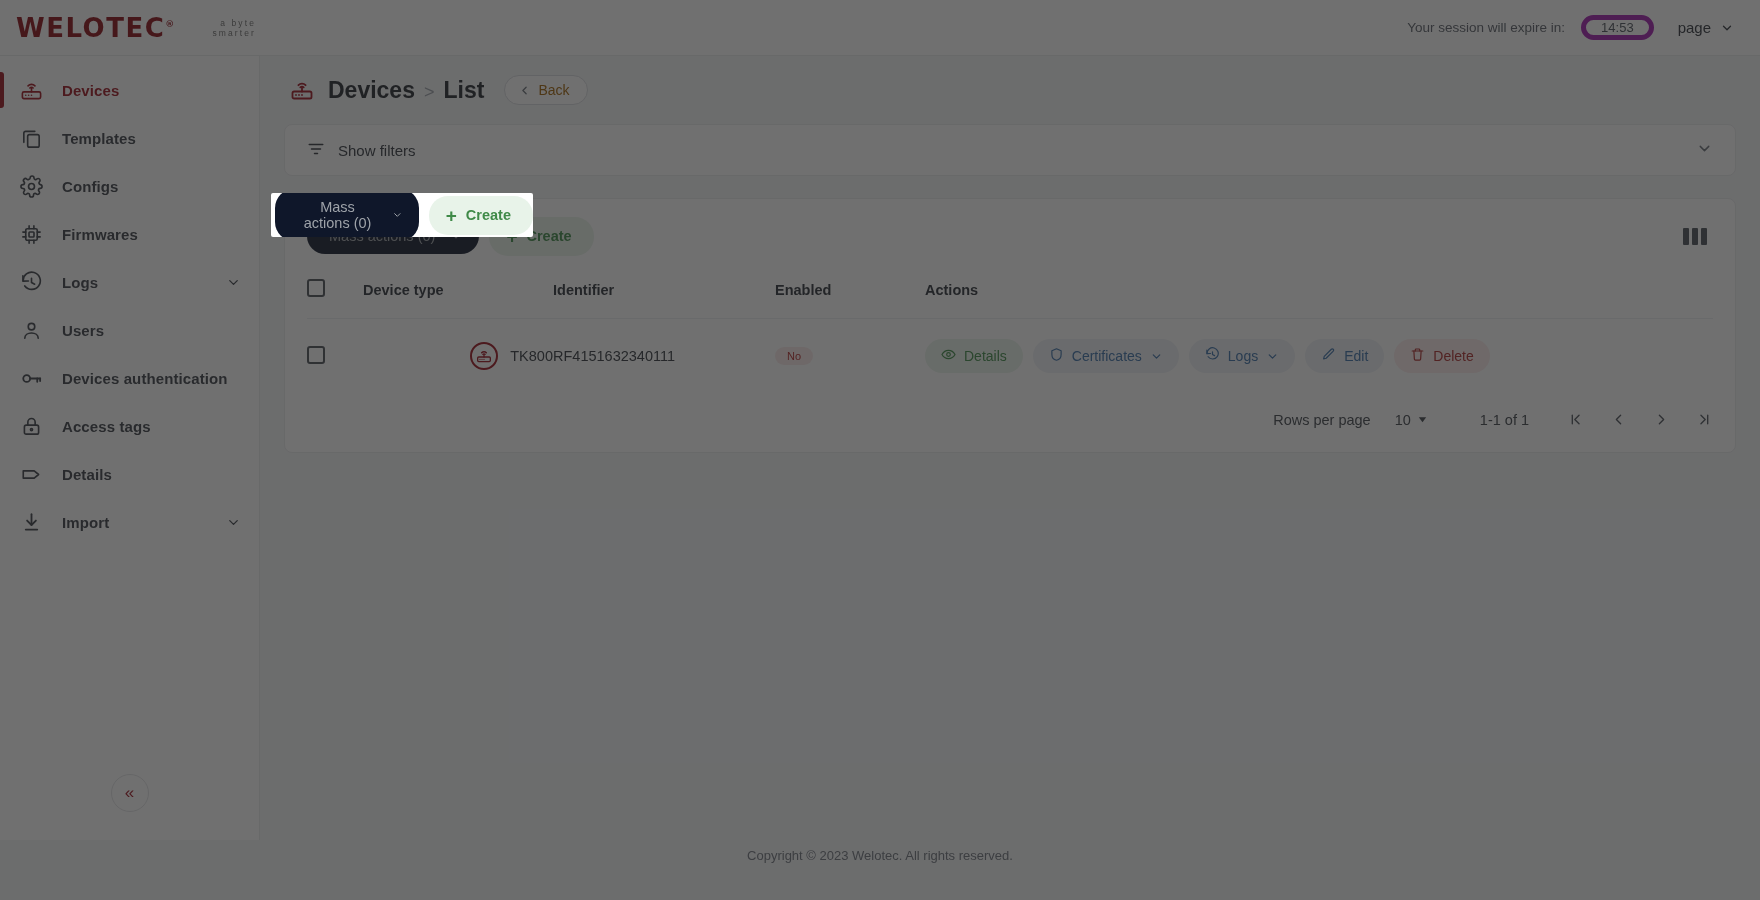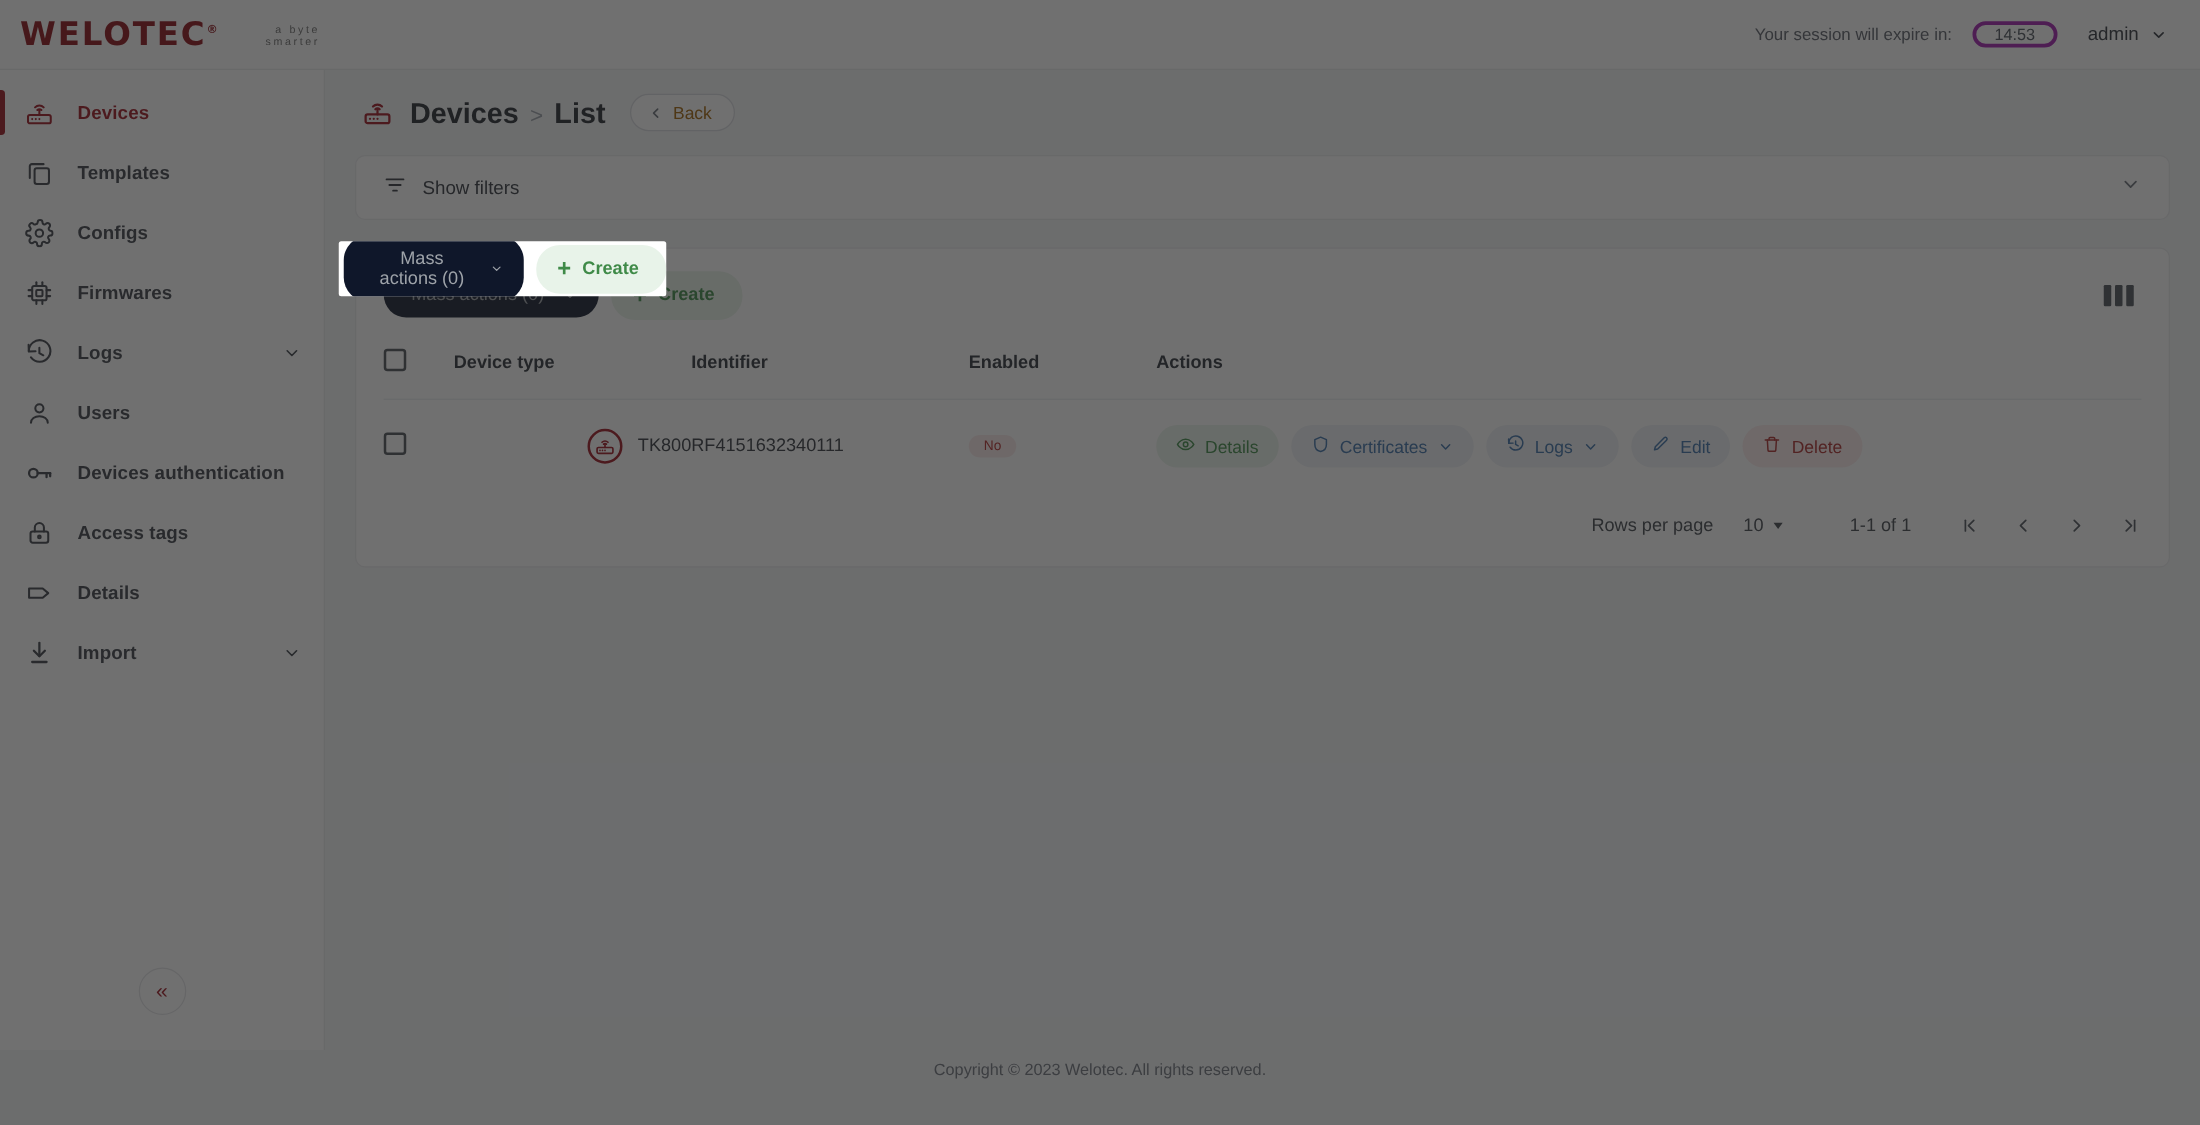--- a/index.html
+++ b/index.html
@@ -35,21 +35,21 @@
     position: relative;
   }
   .brand-word .tm { font-size: 9px; vertical-align: super; }
   .brand-tag {
     font-size: 8.5px; letter-spacing: 2.1px; color: #6d6d6d;
     text-align: right; margin-top: 3px; padding-right: 4px;
   }
   .topbar-right { display: flex; align-items: center; gap: 16px; }
   .session-label { font-size: 13.5px; color: #5b6069; }
   .session-timer {
-    border: 3px solid #a21caf; border-radius: 14px;
+    border: 5px solid #a21caf; border-radius: 14px;
     padding: 0 15px; font-size: 13px; color: #4c525b;
     background: #fff; min-width: 62px; text-align: center;
   }
   .user-menu {
     display: flex; align-items: center; gap: 9px;
     font-size: 15px; color: #2f343c; cursor: pointer;
     padding-left: 8px;
   }
 
   
@@ -225,21 +225,21 @@
     <div class="brand">
       <div class="brand-word">
         <span>WELOTEC</span><span class="tm">®</span>
       </div>
       <div class="brand-tag">a byte smarter</div>
     </div>
     <div class="topbar-right">
       <span class="session-label">Your session will expire in:</span>
       <span class="session-timer">14:53</span>
       <span class="user-menu">
-        <span>admin</span>
+        <span>page</span>
         <svg width="14" height="14" viewBox="0 0 24 24" fill="none" stroke="#2f343c" stroke-width="2.2" stroke-linecap="round" stroke-linejoin="round">
             <polyline points="6 9 12 15 18 9"></polyline>
           </svg>
       </span>
     </div>
   </div>
 
   <div class="body-wrap">
 
     <nav class="sidebar">

